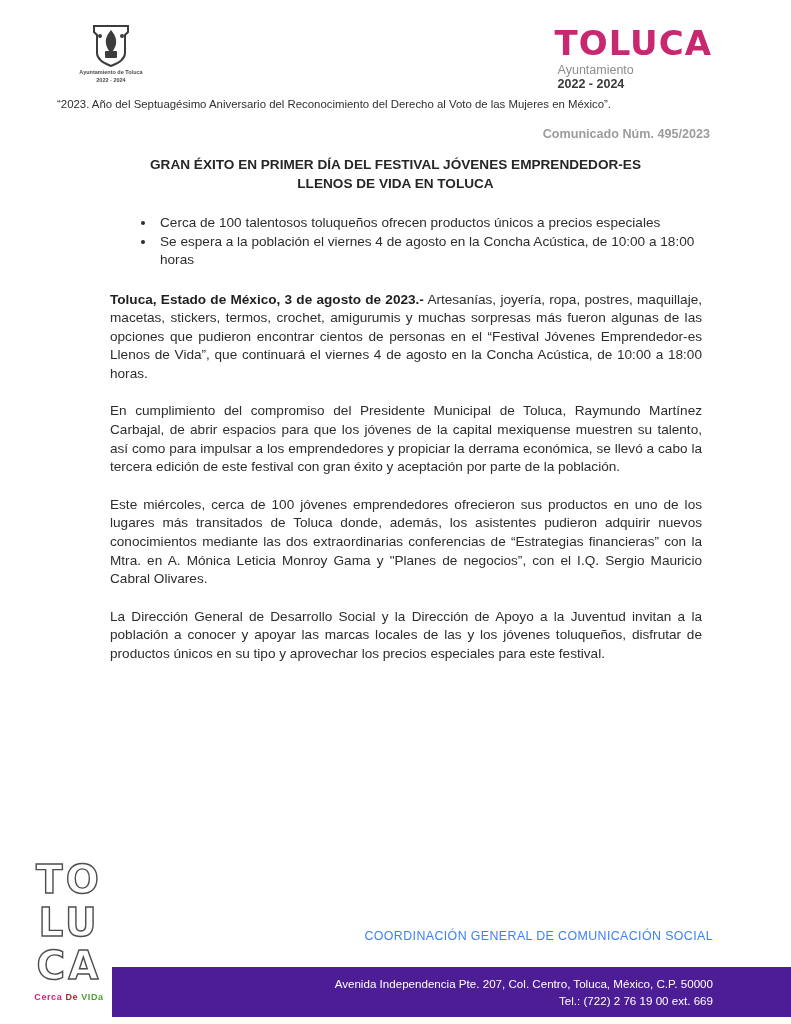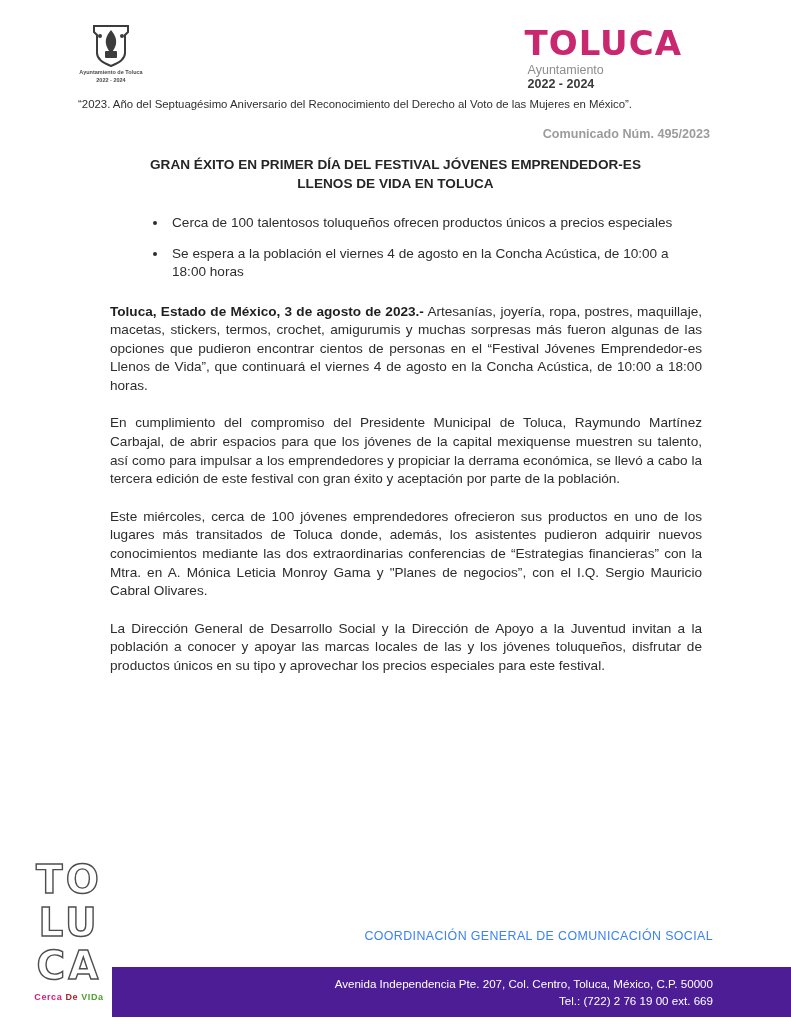--- a/index.html
+++ b/index.html
@@ -6,43 +6,43 @@
   .page{
     position:relative;
     width:791px;height:1024px;
     margin:0 auto;
     background:#ffffff;
     font-family:"Liberation Sans",sans-serif;
     color:#2d2d2d;
     overflow:hidden;
   }
   
-  .header{display:flex;justify-content:space-between;padding:24px 109px 0 55px;}
+  .header{display:flex;justify-content:space-between;padding:24px 79px 0 55px;}
   .crest{width:112px;text-align:center;}
   .crest svg{display:block;margin:0 auto;}
   .crest-caption{font-size:5.5px;font-weight:bold;color:#4a4a4a;line-height:1.35;margin-top:1px;}
   .brand{text-align:left;padding-top:1px;}
   .wordmark{
     font-family:"DejaVu Sans",sans-serif;
     font-size:34px;font-weight:900;line-height:36px;
     color:#c92871;letter-spacing:1px;
   }
   .brand-sub{font-size:12.5px;color:#8d8d8d;margin:2px 0 0 3px;}
   .brand-period{font-size:12.5px;color:#3a3a3a;font-weight:bold;margin-left:3px;}
   
-  .quote{margin:7px 0 0 78px;font-size:11.4px;color:#2f2f2f;}
+  .quote{margin:7px 0 0 57px;font-size:11.4px;color:#2f2f2f;}
   .comunicado{margin-top:17px;padding-right:81px;text-align:right;
     font-size:12.6px;font-weight:bold;color:#9c9c9c;}
   
   .title{margin-top:15px;text-align:center;font-weight:bold;
     font-size:13.6px;line-height:18.5px;color:#262626;}
   ul.highlights{margin:21px 91px 0 0;padding-left:156px;}
   ul.highlights li{
     font-size:13.6px;line-height:18.5px;color:#2d2d2d;
-    padding-left:4px;margin:12px;
+    padding-left:4px;margin:0;
   }
   .para{width:592px;margin:19px 0 0 110px;text-align:justify;
     font-size:13.6px;line-height:18.6px;color:#2d2d2d;}
   .para b{color:#1f1f1f;}
   .para:first-of-type{margin-top:21px;}
   
   .footer-logo{position:absolute;left:24px;top:858px;width:90px;text-align:center;}
   .fl-letter{
     font-family:"DejaVu Sans",sans-serif;
     font-size:39px;font-weight:900;line-height:43px;letter-spacing:3px;

